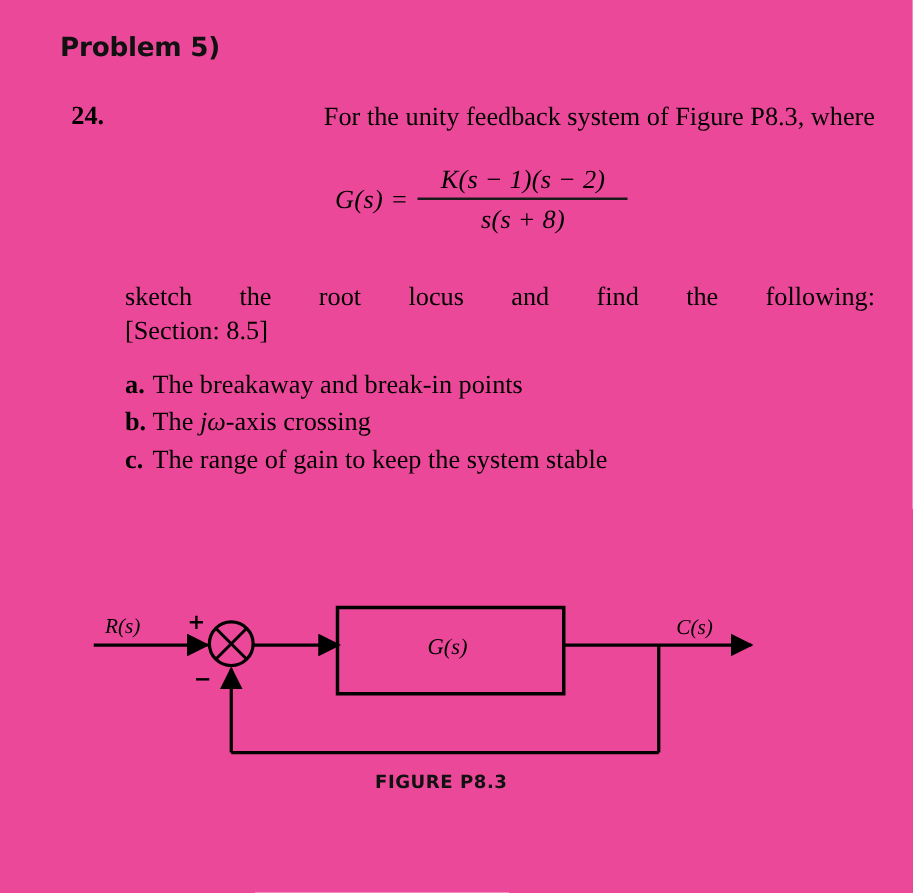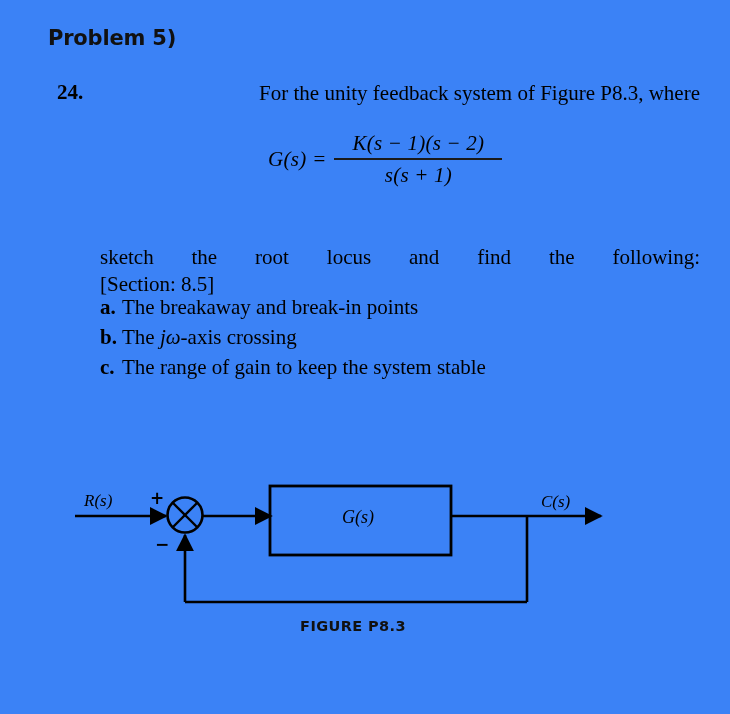--- a/index.html
+++ b/index.html
@@ -14,21 +14,21 @@
     position: relative;
     overflow: hidden;
     font-family: "Liberation Serif", serif;
     color: #000000;
     -webkit-font-smoothing: antialiased;
   }
 
   .page {
     position: absolute;
     inset: 0;
-    background: #3b82f6;
+    background: #ec4899;
   }
 
   
   .problem-heading {
     position: absolute;
     left: 48px;
     top: 26px;
     font-family: "DejaVu Sans", sans-serif;
     font-weight: bold;
     font-size: 21px;
@@ -105,21 +105,20 @@
   
   .body-para {
     position: absolute;
     left: 100px;
     top: 224px;
     width: 600px;
     font-size: 21px;
     line-height: 27px;
     text-align: justify;
     text-justify: inter-word;
-    margin-top: 20px;
   }
   .body-para .justified-line {
     display: block;
     text-align: justify;
     text-align-last: justify;
     white-space: normal;
   }
   .section-ref {
     display: block;
     text-align: center;
@@ -204,21 +203,21 @@
 
   <div class="stmt-number">24.</div>
   <div class="stmt-text">For the unity feedback system of Figure P8.3, where</div>
 
   <div class="equation">
     <span class="eq-lhs">G(s)</span>
     <span class="eq-eq">=</span>
     <span class="frac">
       <span class="frac-num">K(s − 1)(s − 2)</span>
       <span class="frac-bar"></span>
-      <span class="frac-den">s(s + 1)</span>
+      <span class="frac-den">s(s + 8)</span>
     </span>
   </div>
 
   <div class="body-para">
     <span class="justified-line">sketch the root locus and find the following:</span>
     <span class="section-ref">[Section: 8.5]</span>
   </div>
 
   <div class="sub-list">
     <div class="sub-item">

